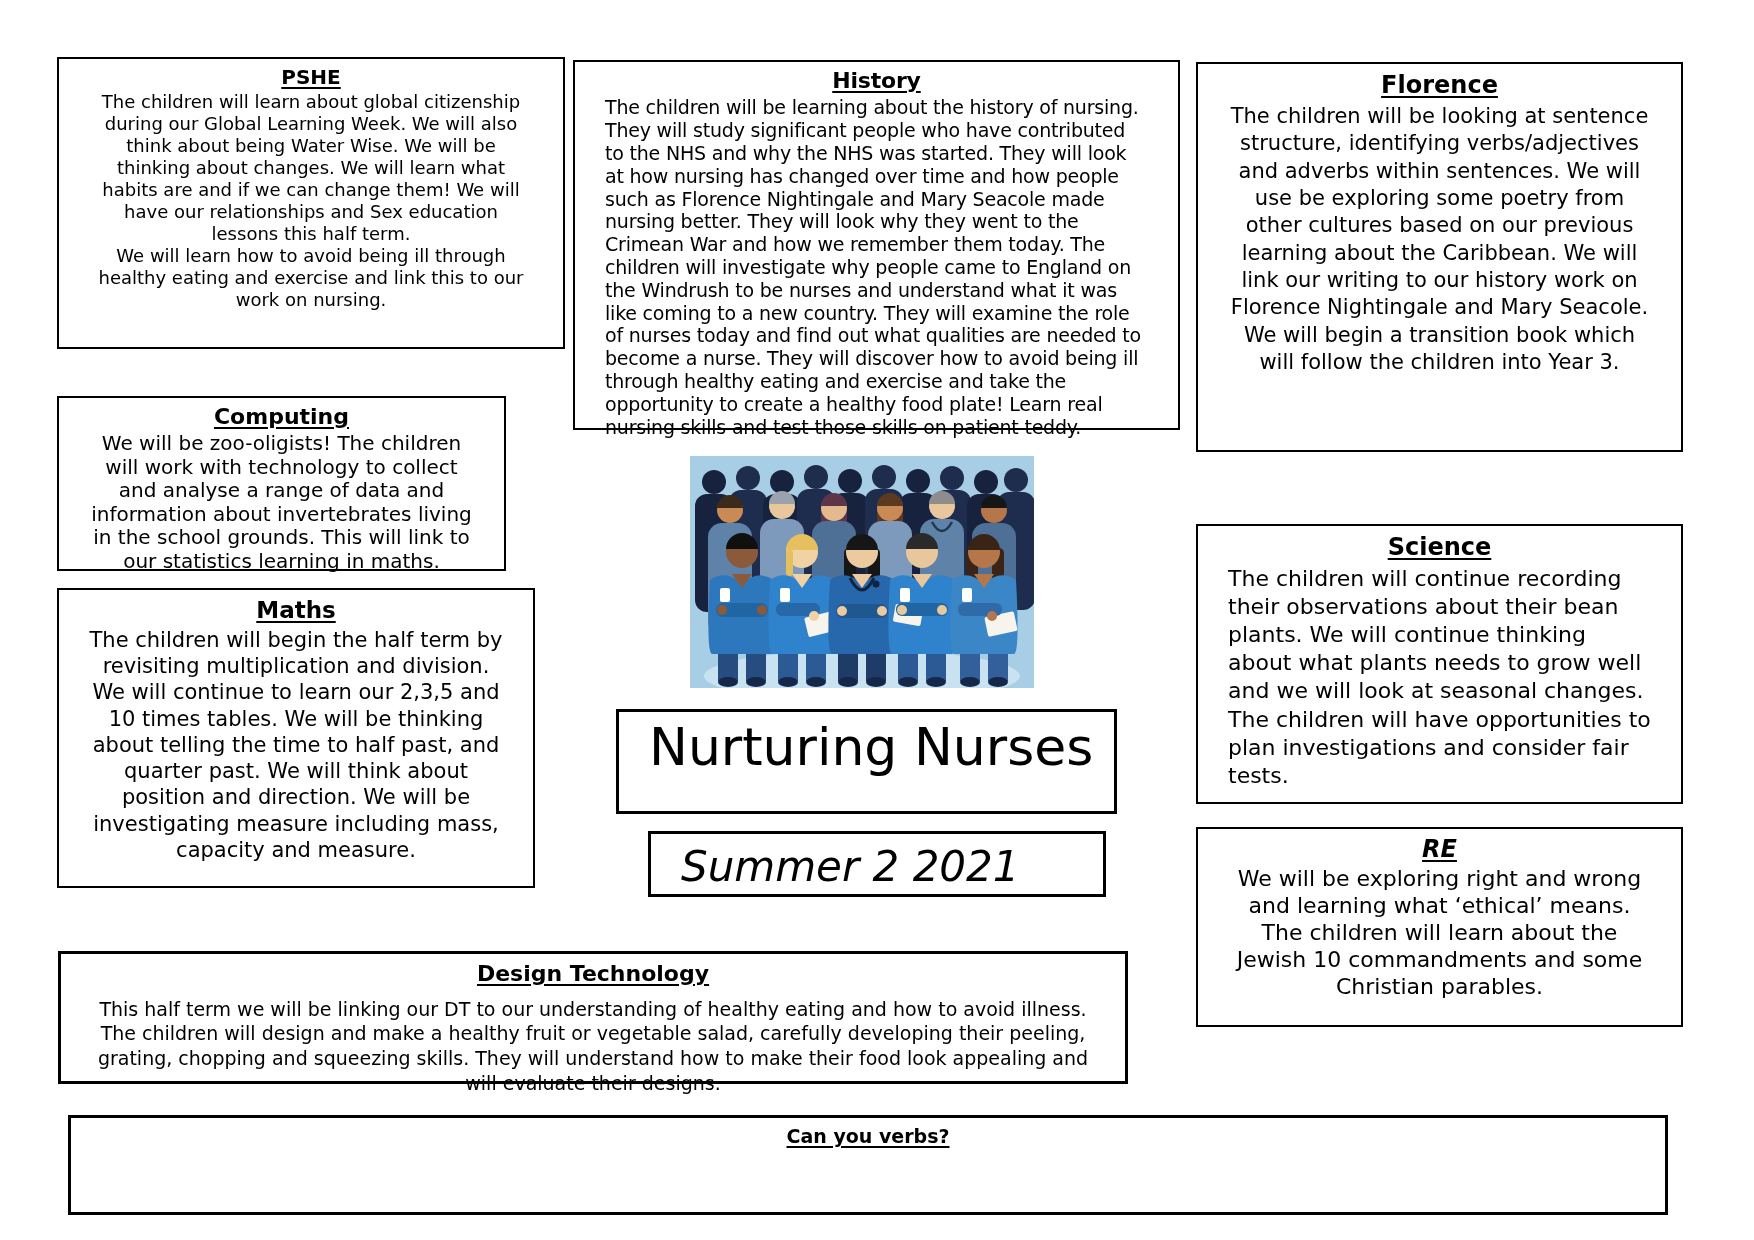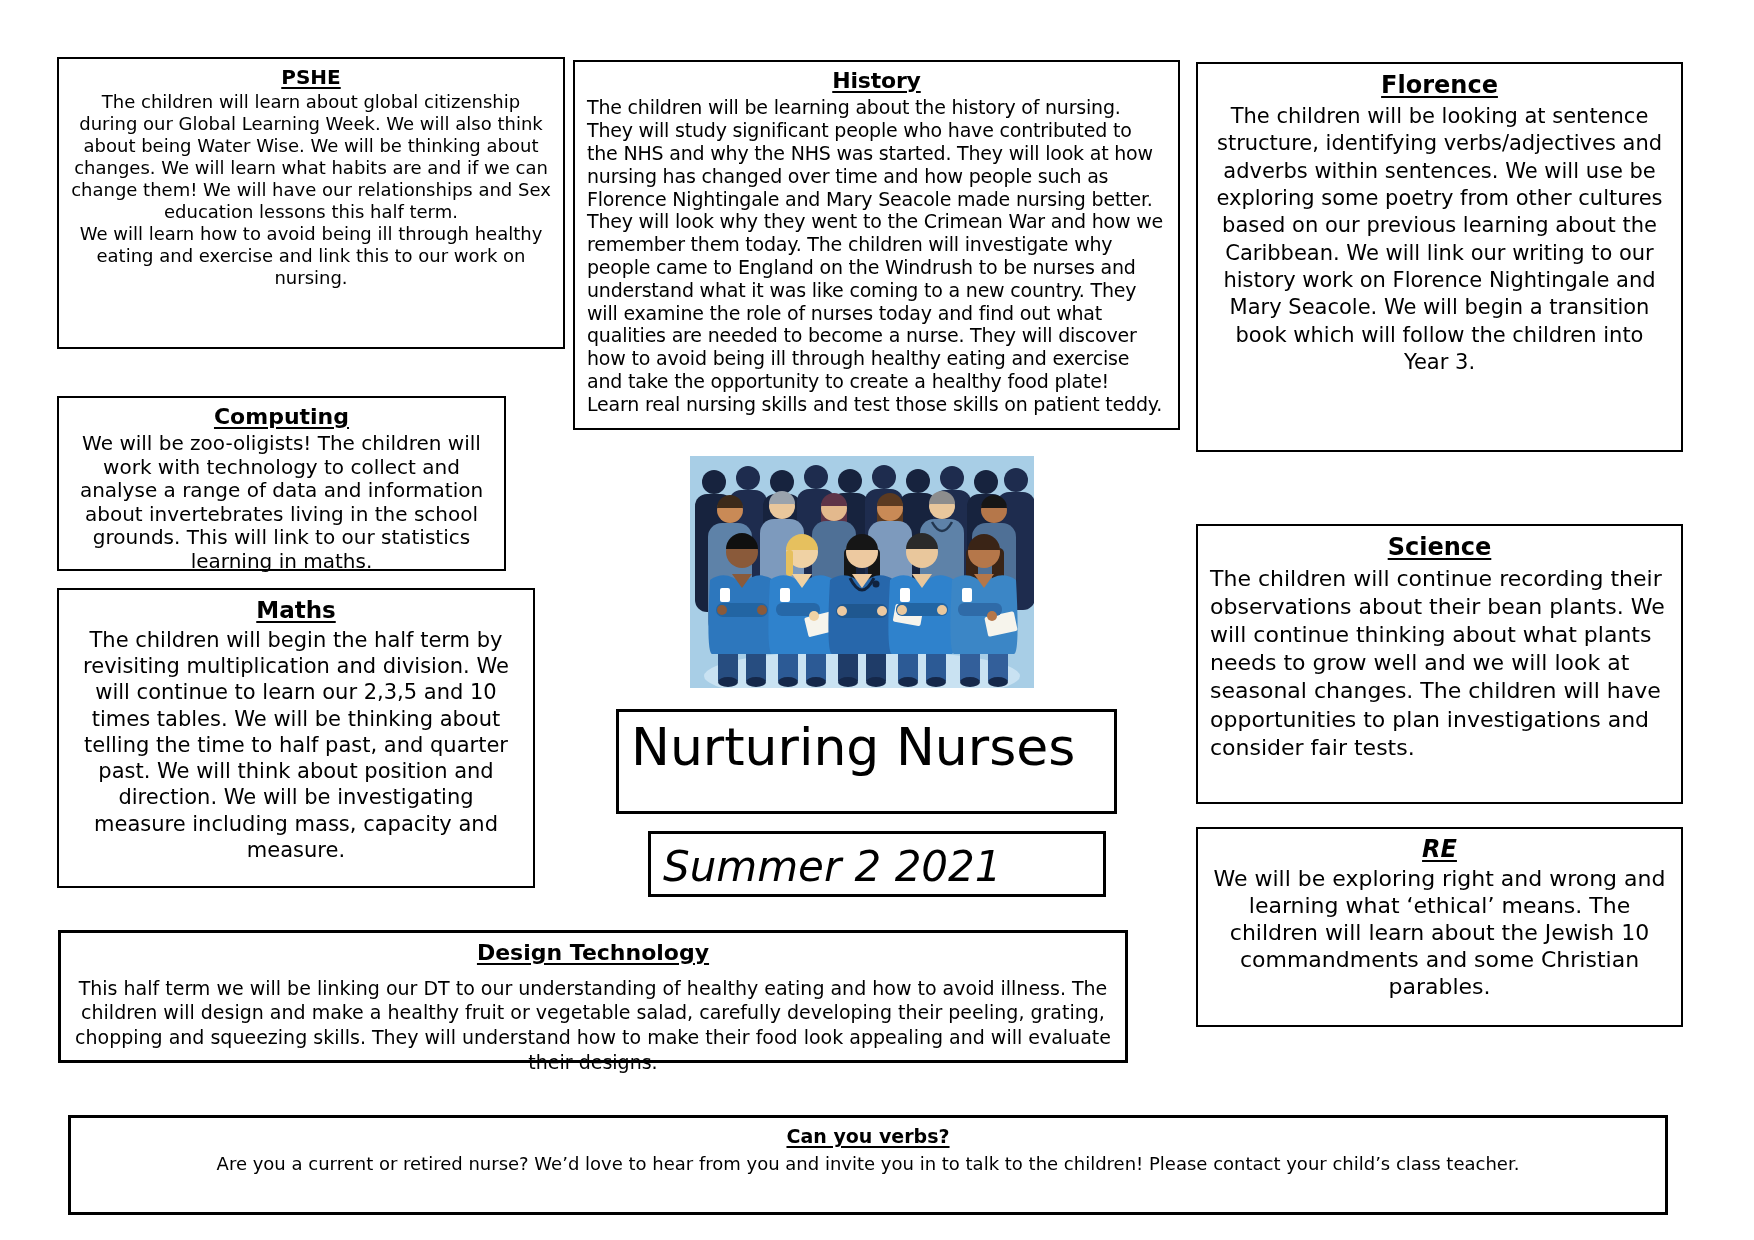--- a/index.html
+++ b/index.html
@@ -3,21 +3,21 @@
 <meta charset="utf-8">
 <style>
   html,body{margin:0;padding:0;background:#e9e9e9;}
   .sheet{
     position:relative;width:1754px;height:1240px;background:#ffffff;
     font-family:"DejaVu Sans","Liberation Sans",sans-serif;color:#000;
     margin:0 auto;overflow:hidden;
   }
   .box{
     position:absolute;background:#fff;border:2px solid #000;
-    box-sizing:border-box;padding:6px 12px;
+    box-sizing:border-box;padding:6px 30px;
   }
   .box h2{
     margin:0 0 2px 0;font-weight:bold;text-align:center;
     text-decoration:underline;text-underline-offset:3px;text-decoration-thickness:2px;
   }
   .box p{margin:0;}
   .center-text p{text-align:center;}
   .left-text p{text-align:left;}
 
   
@@ -40,21 +40,21 @@
 
   
   #english{left:1196px;top:62px;width:487px;height:390px;font-size:21px;line-height:1.3;}
   #english h2{font-size:24px;}
   #science{left:1196px;top:524px;width:487px;height:280px;font-size:22px;line-height:1.28;}
   #science h2{font-size:24px;}
   #re{left:1196px;top:827px;width:487px;height:200px;font-size:22px;line-height:1.22;}
   #re h2{font-size:24px;font-style:italic;}
 
   
-  #dt{left:58px;top:930px;width:1070px;height:133px;border-width:3px;font-size:19px;line-height:1.3;}
+  #dt{left:58px;top:951px;width:1070px;height:133px;border-width:3px;font-size:19px;line-height:1.3;}
   #dt h2{font-size:22px;margin-bottom:8px;}
   #help{left:68px;top:1115px;width:1600px;height:100px;border-width:3px;font-size:18px;line-height:1.35;}
   #help h2{font-size:19px;margin-bottom:2px;}
 </style>
 </head>
 <body>
 
 <div class="sheet">
 
   <section class="box center-text" id="pshe">
@@ -272,16 +272,15 @@
     <p>We will be exploring right and wrong and learning what ‘ethical’ means.   The children will learn about the Jewish 10 commandments and some Christian parables.</p>
   </section>
 
   <section class="box center-text" id="dt">
     <h2>Design Technology</h2>
     <p>This half term we will be linking our DT to our understanding of healthy eating and how to avoid illness.  The children will design and make a healthy fruit or vegetable salad, carefully developing their peeling, grating, chopping  and squeezing skills.  They will understand how to make their food look appealing and will evaluate their designs.</p>
   </section>
 
   <section class="box center-text" id="help">
     <h2>Can you verbs?</h2>
-    <p>Are you a current or retired nurse?  We’d love to hear from you and invite you in to talk to the children!  Please contact your child’s class teacher.</p>
   </section>
 
 </div>
 
 </body></html>

